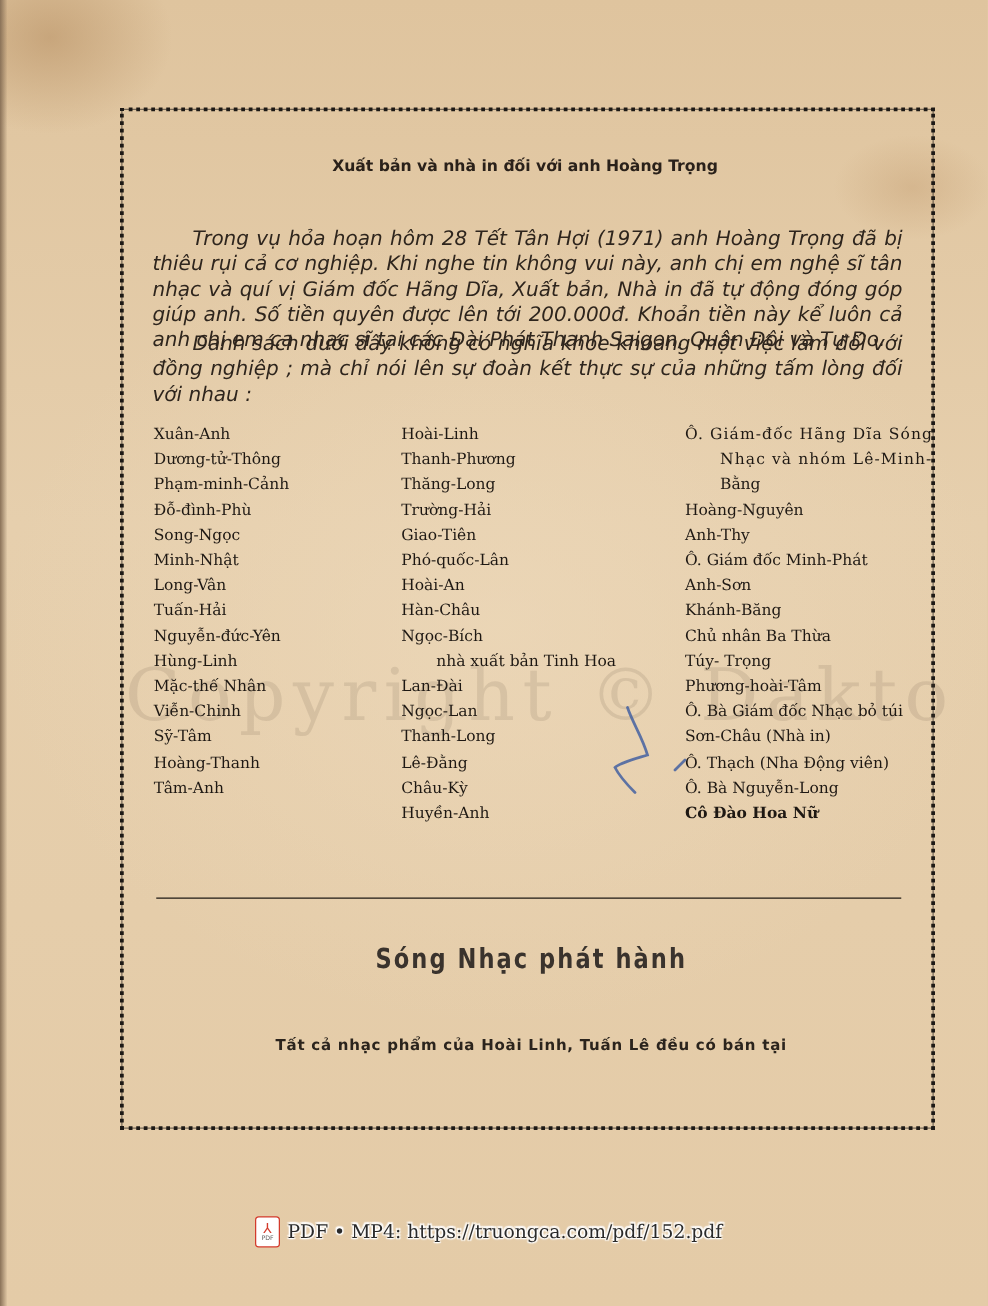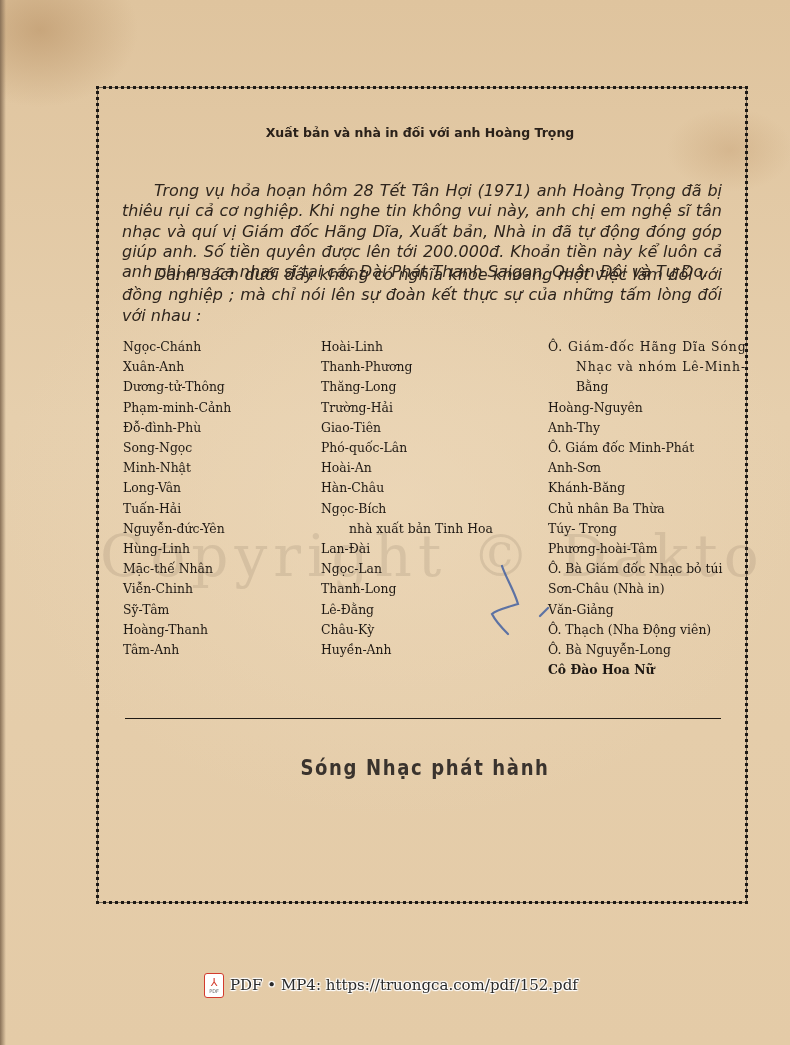--- a/index.html
+++ b/index.html
@@ -98,21 +98,20 @@
 <div class="watermark">Copyright © Dakto</div>
 
 <div class="title">
   <div>Xuất bản và nhà in đối với anh Hoàng Trọng</div>
 </div>
 
 <div class="para para1">Trong vụ hỏa hoạn hôm 28 Tết Tân Hợi (1971) anh Hoàng Trọng đã bị thiêu rụi cả cơ nghiệp. Khi nghe tin không vui này, anh chị em nghệ sĩ tân nhạc và quí vị Giám đốc Hãng Dĩa, Xuất bản, Nhà in đã tự động đóng góp giúp anh. Số tiền quyên được lên tới 200.000đ. Khoản tiền này kể luôn cả anh chị em ca nhạc sĩ tại các Đài Phát Thanh Saigon, Quân Đội và Tự Do.</div>
 <div class="para para2">Danh sách dưới đây không có nghĩa khoe khoang một việc làm đối với đồng nghiệp ; mà chỉ nói lên sự đoàn kết thực sự của những tấm lòng đối với nhau :</div>
 
 <div class="col col1">
-  <div class="item">Ngọc-Chánh</div>
   <div class="item">Xuân-Anh</div>
   <div class="item">Dương-tử-Thông</div>
   <div class="item">Phạm-minh-Cảnh</div>
   <div class="item">Đỗ-đình-Phù</div>
   <div class="item">Song-Ngọc</div>
   <div class="item">Minh-Nhật</div>
   <div class="item">Long-Vân</div>
   <div class="item">Tuấn-Hải</div>
   <div class="item">Nguyễn-đức-Yên</div>
   <div class="item">Hùng-Linh</div>
@@ -149,35 +148,35 @@
   <div class="item">Hoàng-Nguyên</div>
   <div class="item">Anh-Thy</div>
   <div class="item">Ô. Giám đốc Minh-Phát</div>
   <div class="item">Anh-Sơn</div>
   <div class="item">Khánh-Băng</div>
   <div class="item">Chủ nhân Ba Thừa</div>
   <div class="item">Túy- Trọng</div>
   <div class="item">Phương-hoài-Tâm</div>
   <div class="item">Ô. Bà Giám đốc Nhạc bỏ túi</div>
   <div class="item">Sơn-Châu (Nhà in)</div>
-  <div class="item">Văn-Giảng</div>
   <div class="item">Ô. Thạch (Nha Động viên)</div>
   <div class="item">Ô. Bà Nguyễn-Long</div>
   <div class="item" style="font-weight:bold;">Cô Đào Hoa Nữ</div>
 </div>
 
 <svg class="pen-mark" viewBox="0 0 80 80">
   <path d="M14 6 C18 18, 26 30, 30 44 C24 46, 8 50, 4 54 C8 62, 14 68, 20 74 M52 56 L60 48" fill="none" stroke="#3a5aa0" stroke-width="2.2" stroke-linecap="round" opacity="0.8"></path>
 </svg>
 
 <div class="divider"></div>
 
 <div class="publisher">Sóng Nhạc phát hành</div>
 
 <div class="footer-note">
+  <div>Tất cả nhạc phẩm của Hoài Linh, Tuấn Lê đều có bán tại</div>
 </div>
 
 <div class="stamp-bar">
   <div class="pdf-icon">
     <span class="glyph">⅄</span>
     <span class="lbl">PDF</span>
   </div>
   <span class="link-text">PDF • MP4: https://truongca.com/pdf/152.pdf</span>
 </div>
 

